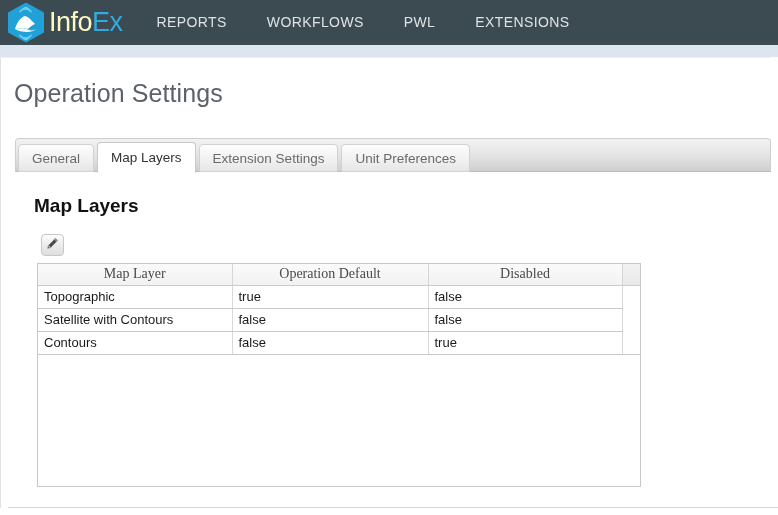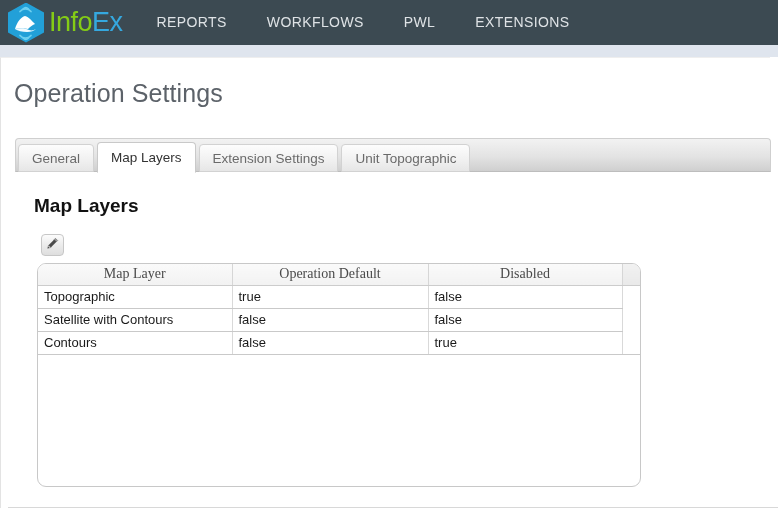--- a/index.html
+++ b/index.html
@@ -34,21 +34,21 @@
     background: #22a0d8;
     clip-path: polygon(50% 0%, 100% 25%, 100% 75%, 50% 100%, 0% 75%, 0% 25%);
   }
   #logo-mark svg { position: absolute; left: 2px; top: 1px; }
   #logo-text {
     font-size: 27px; letter-spacing: -0.5px;
     margin-left: 3px; line-height: 1;
     font-family: "Liberation Sans", sans-serif;
     white-space: nowrap;
   }
-  #logo-text .w { color: #84cc16; }
+  #logo-text .w { color: #fef9c3; }
   #logo-text .b { color: #35a8df; }
 
   #nav-items { display: flex; align-items: center; height: 45px; }
   .nav-item {
     color: #dfe3e6;
     font-size: 14px;
     letter-spacing: 0.4px;
     padding: 16px 20px;
     line-height: 45px;
     white-space: nowrap;
@@ -148,21 +148,21 @@
     cursor: pointer;
     padding: 0;
   }
 
   
   #grid-panel {
     position: absolute; left: 22px; top: 91px;
     width: 604px; height: 224px;
     background: #ffffff;
     border: 1px solid #c8c8c8;
-    border-radius: 9px;
+    border-radius: 0;
     overflow: hidden;
   }
   table#grid {
     width: 100%;
     border-collapse: collapse;
     table-layout: fixed;
   }
   #grid thead th {
     font-family: "Liberation Serif", serif;
     font-weight: normal;
@@ -235,21 +235,21 @@
 <div id="content">
 
   <h1 id="page-title">Operation Settings</h1>
 
   <div id="tabs-widget">
     <div id="tabstrip"></div>
     <div id="tablist">
       <div class="tab">General</div>
       <div class="tab active">Map Layers</div>
       <div class="tab">Extension Settings</div>
-      <div class="tab">Unit Topographic</div>
+      <div class="tab">Unit Preferences</div>
     </div>
   </div>
 
   <div id="tabbody">
 
     <h2 id="section-title">Map Layers</h2>
 
     <div id="toolbar">
       <button class="icon-btn" title="Edit">
         <span>

